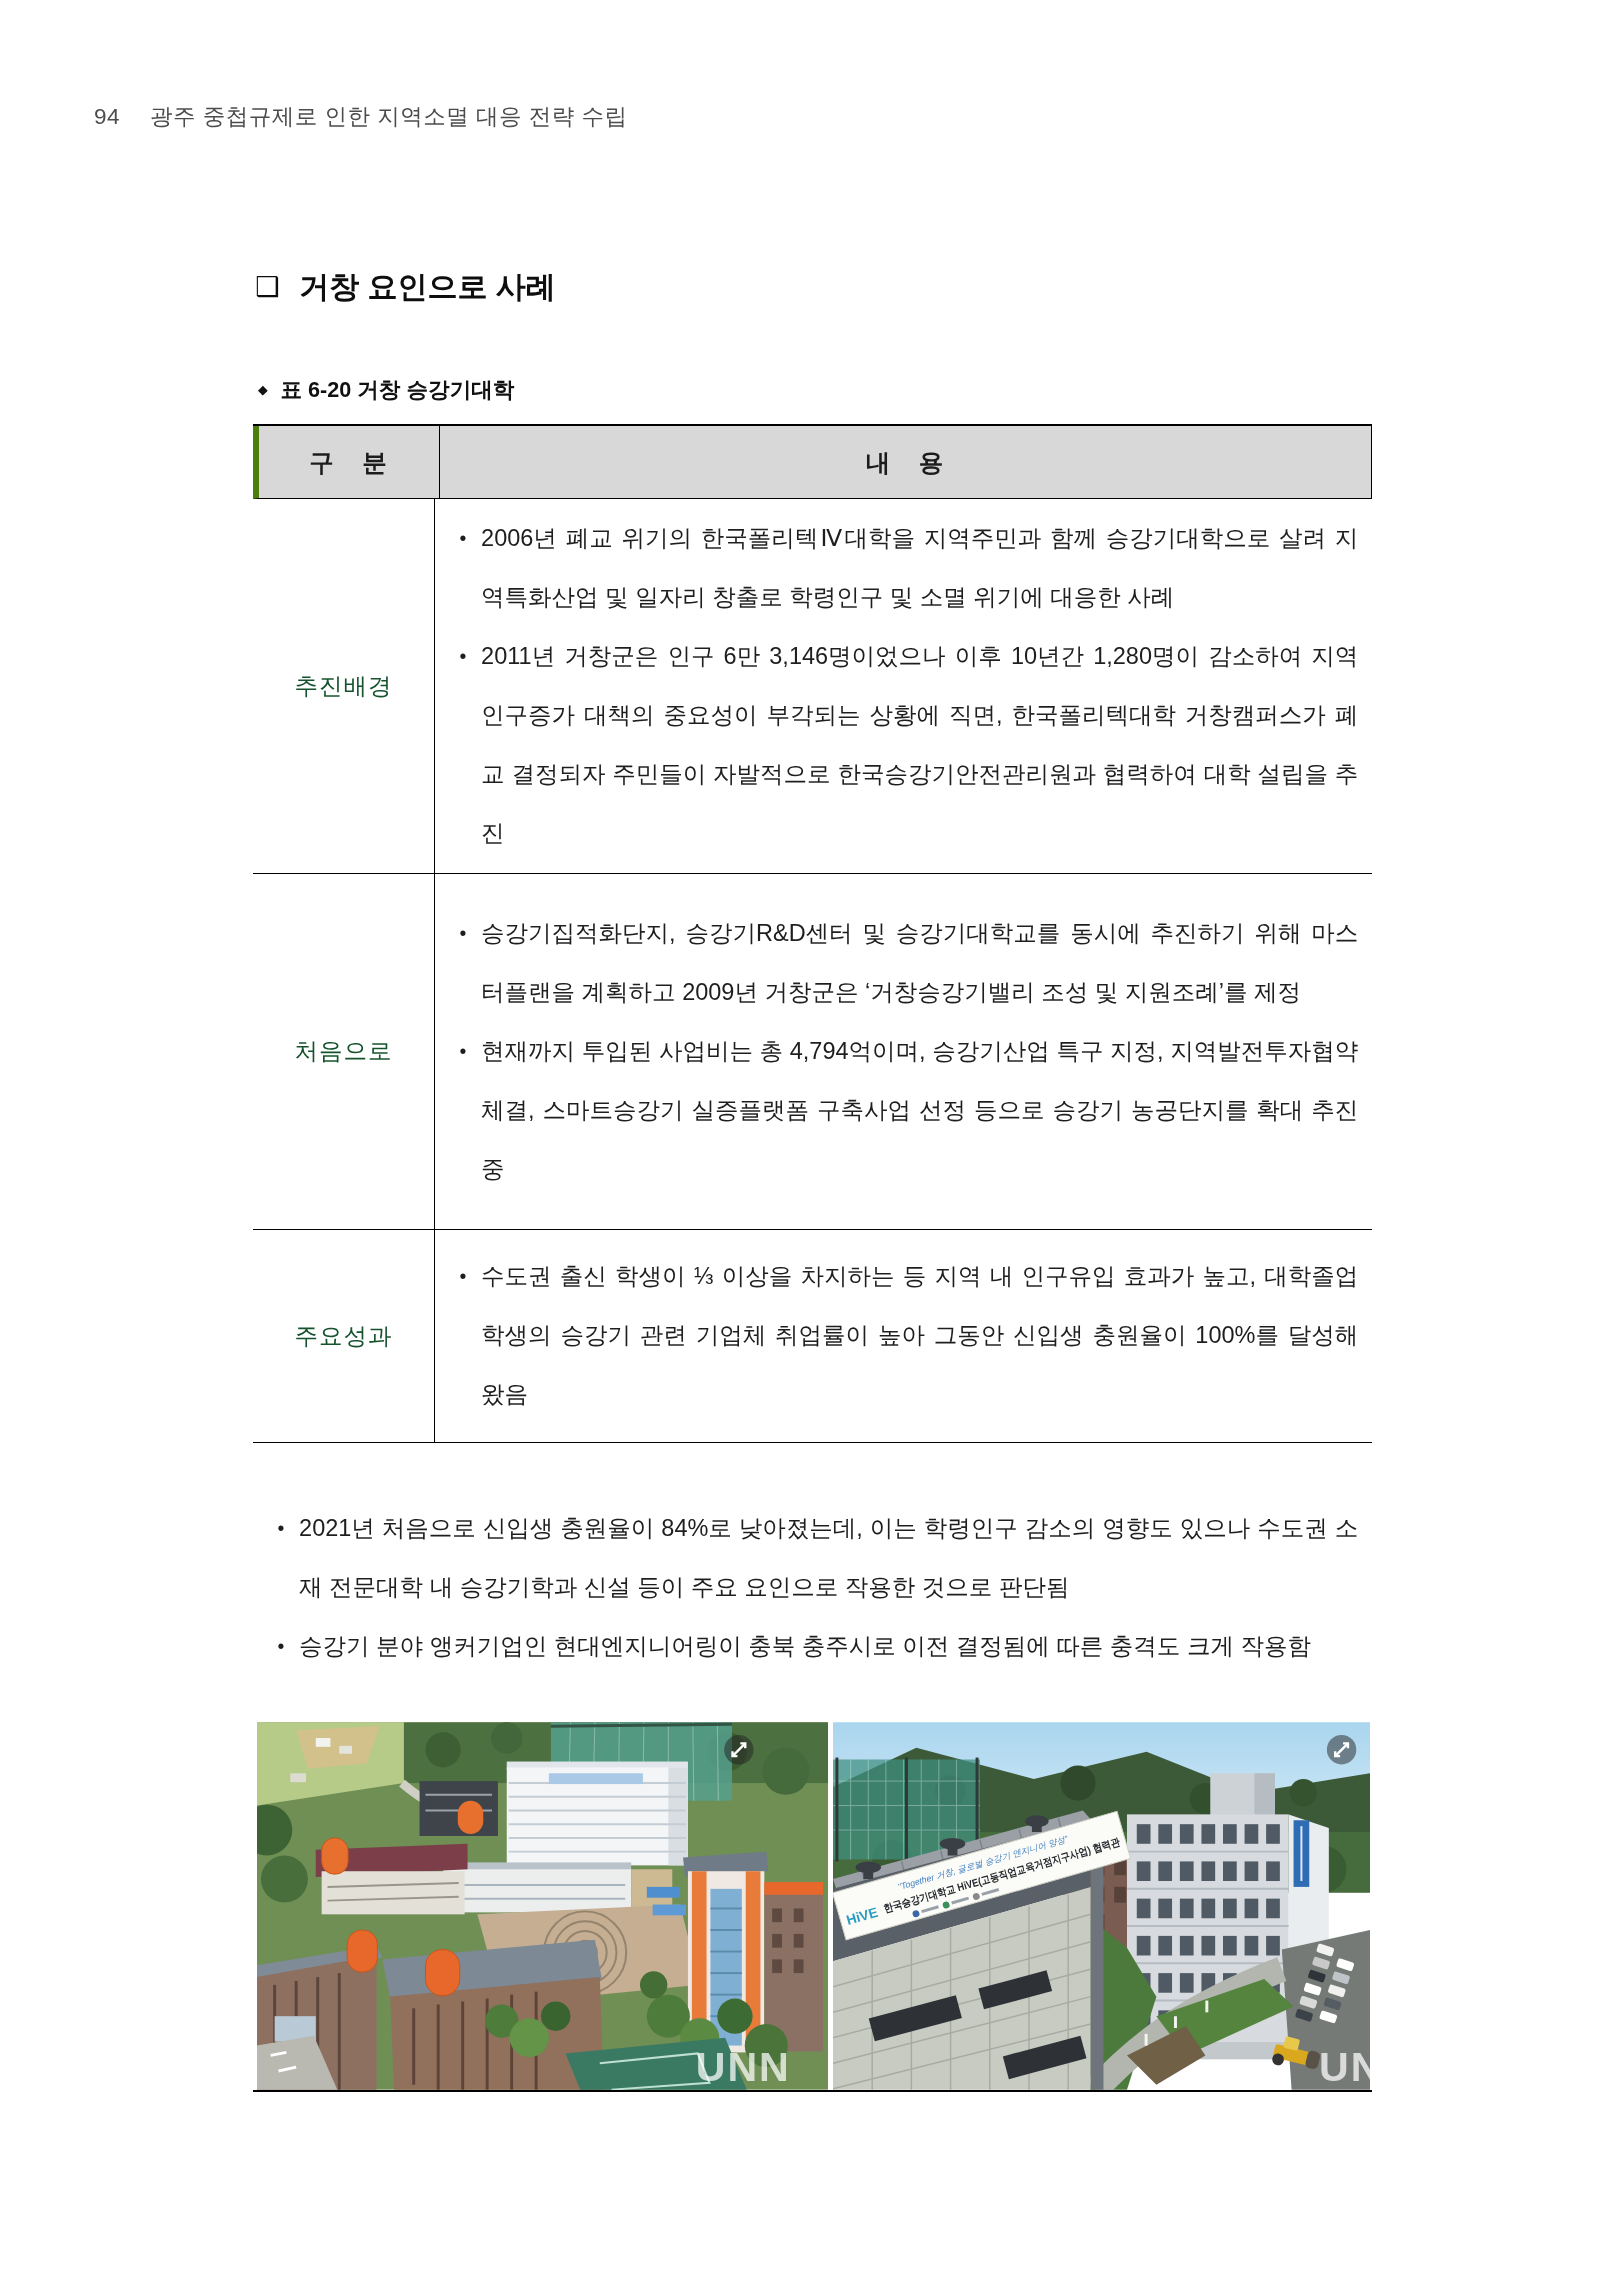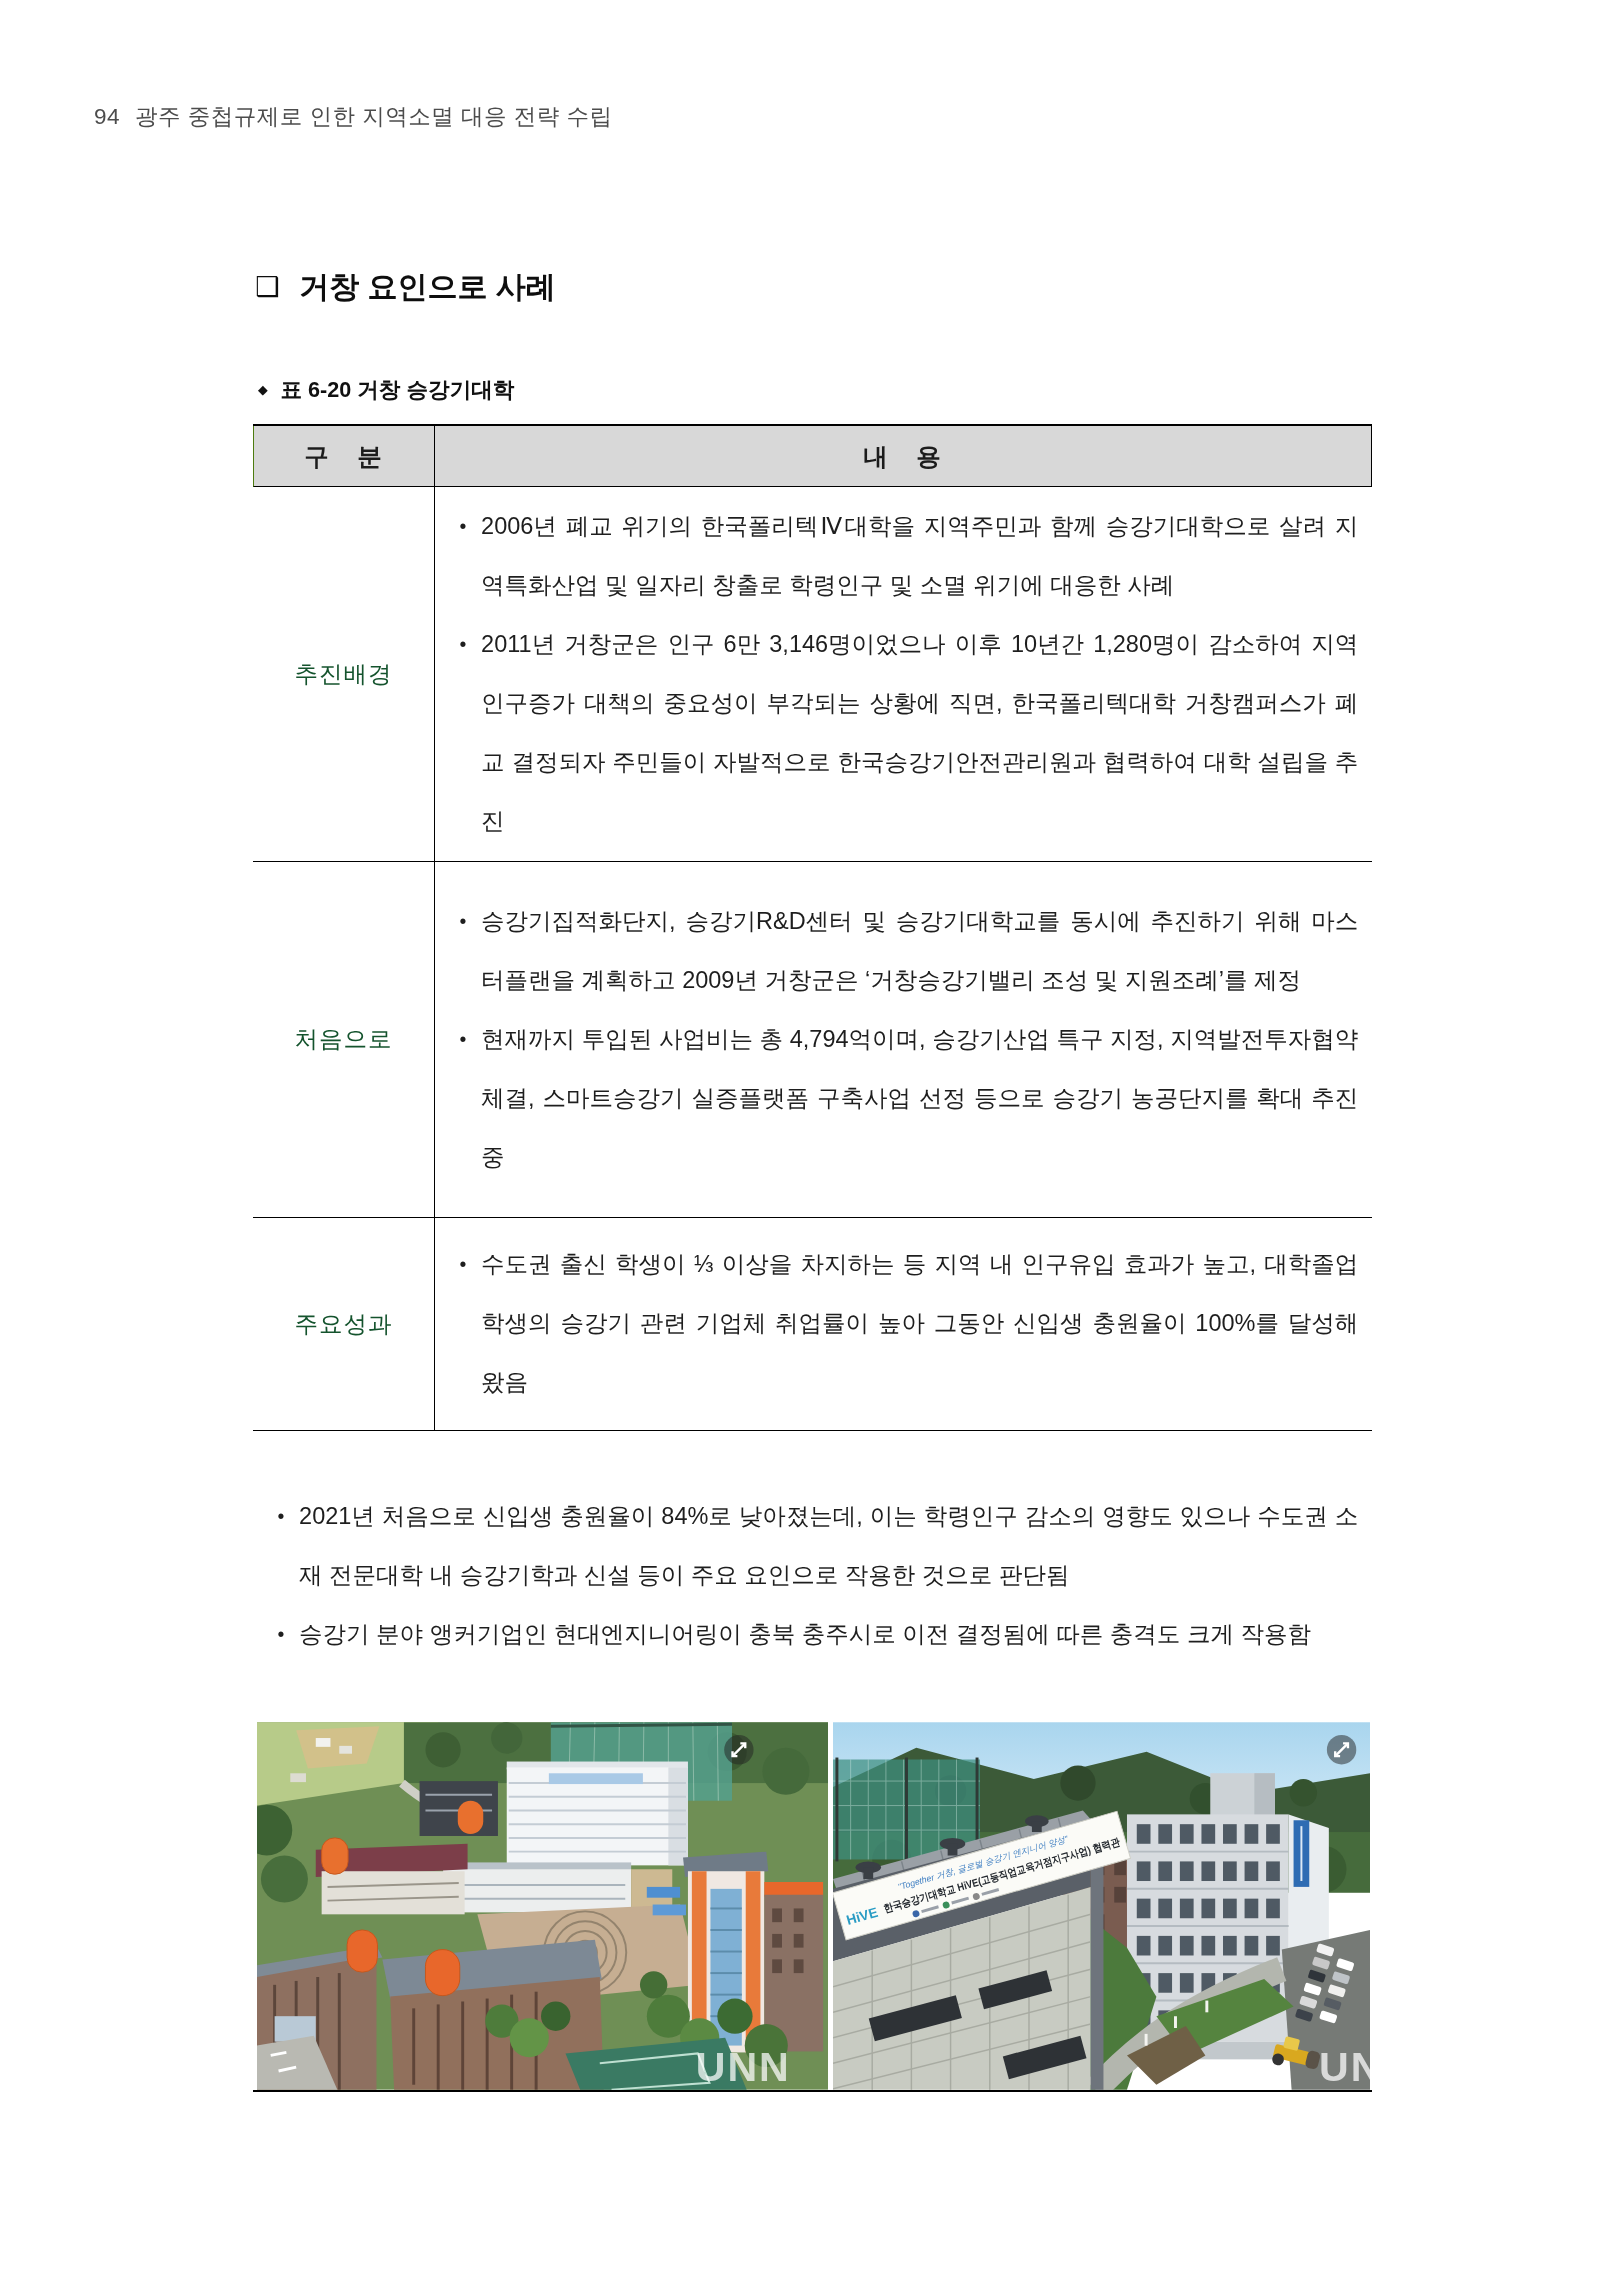--- a/index.html
+++ b/index.html
@@ -6,21 +6,21 @@
   html,body { background:#ffffff; }
   .page {
     position:relative; width:1619px; height:2290px; background:#ffffff;
     font-family:"Liberation Sans","DejaVu Sans",sans-serif; color:#1c1c1c;
     overflow:hidden;
   }
   
   .page-header {
     position:absolute; left:94px; top:101px;
     font-size:22.5px; color:#4c4c4c; letter-spacing:0.5px;
-    display:flex; gap:15px; align-items:baseline;
+    display:flex; gap:30px; align-items:baseline;
   }
   
   .section-title {
     position:absolute; left:255px; top:267px;
     display:flex; align-items:center; gap:19.6px;
     font-size:30px; font-weight:bold; color:#0e0e0e;
   }
   .section-title .sq { font-size:27.4px; font-weight:normal; transform:translateY(-1px); }
   
   .table-caption {
@@ -28,22 +28,22 @@
     display:flex; align-items:center; gap:12.7px;
     font-size:21.6px; font-weight:bold; color:#111;
   }
   .table-caption .dm { font-size:12.7px; }
   
   .case-table {
     position:absolute; left:253px; top:424px; width:1119px;
     border-top:2px solid #000;
   }
   .thead {
-    display:flex; height:61px; background:#d8d8d8;
-    border-bottom:1px solid #000; border-left:1px solid #4d7c0f; border-right:1px solid #000;
+    display:flex; height:73px; background:#d8d8d8;
+    border-bottom:1px solid #000; border-left:6px solid #4d7c0f; border-right:1px solid #000;
   }
   .th1 {
     width:181px; border-right:1px solid #000;
     display:flex; align-items:center; justify-content:center;
     font-size:24.5px; font-weight:bold; letter-spacing:2px;
   }
   .th2 {
     flex:1; display:flex; align-items:center; justify-content:center;
     font-size:24.5px; font-weight:bold; letter-spacing:2px;
   }

